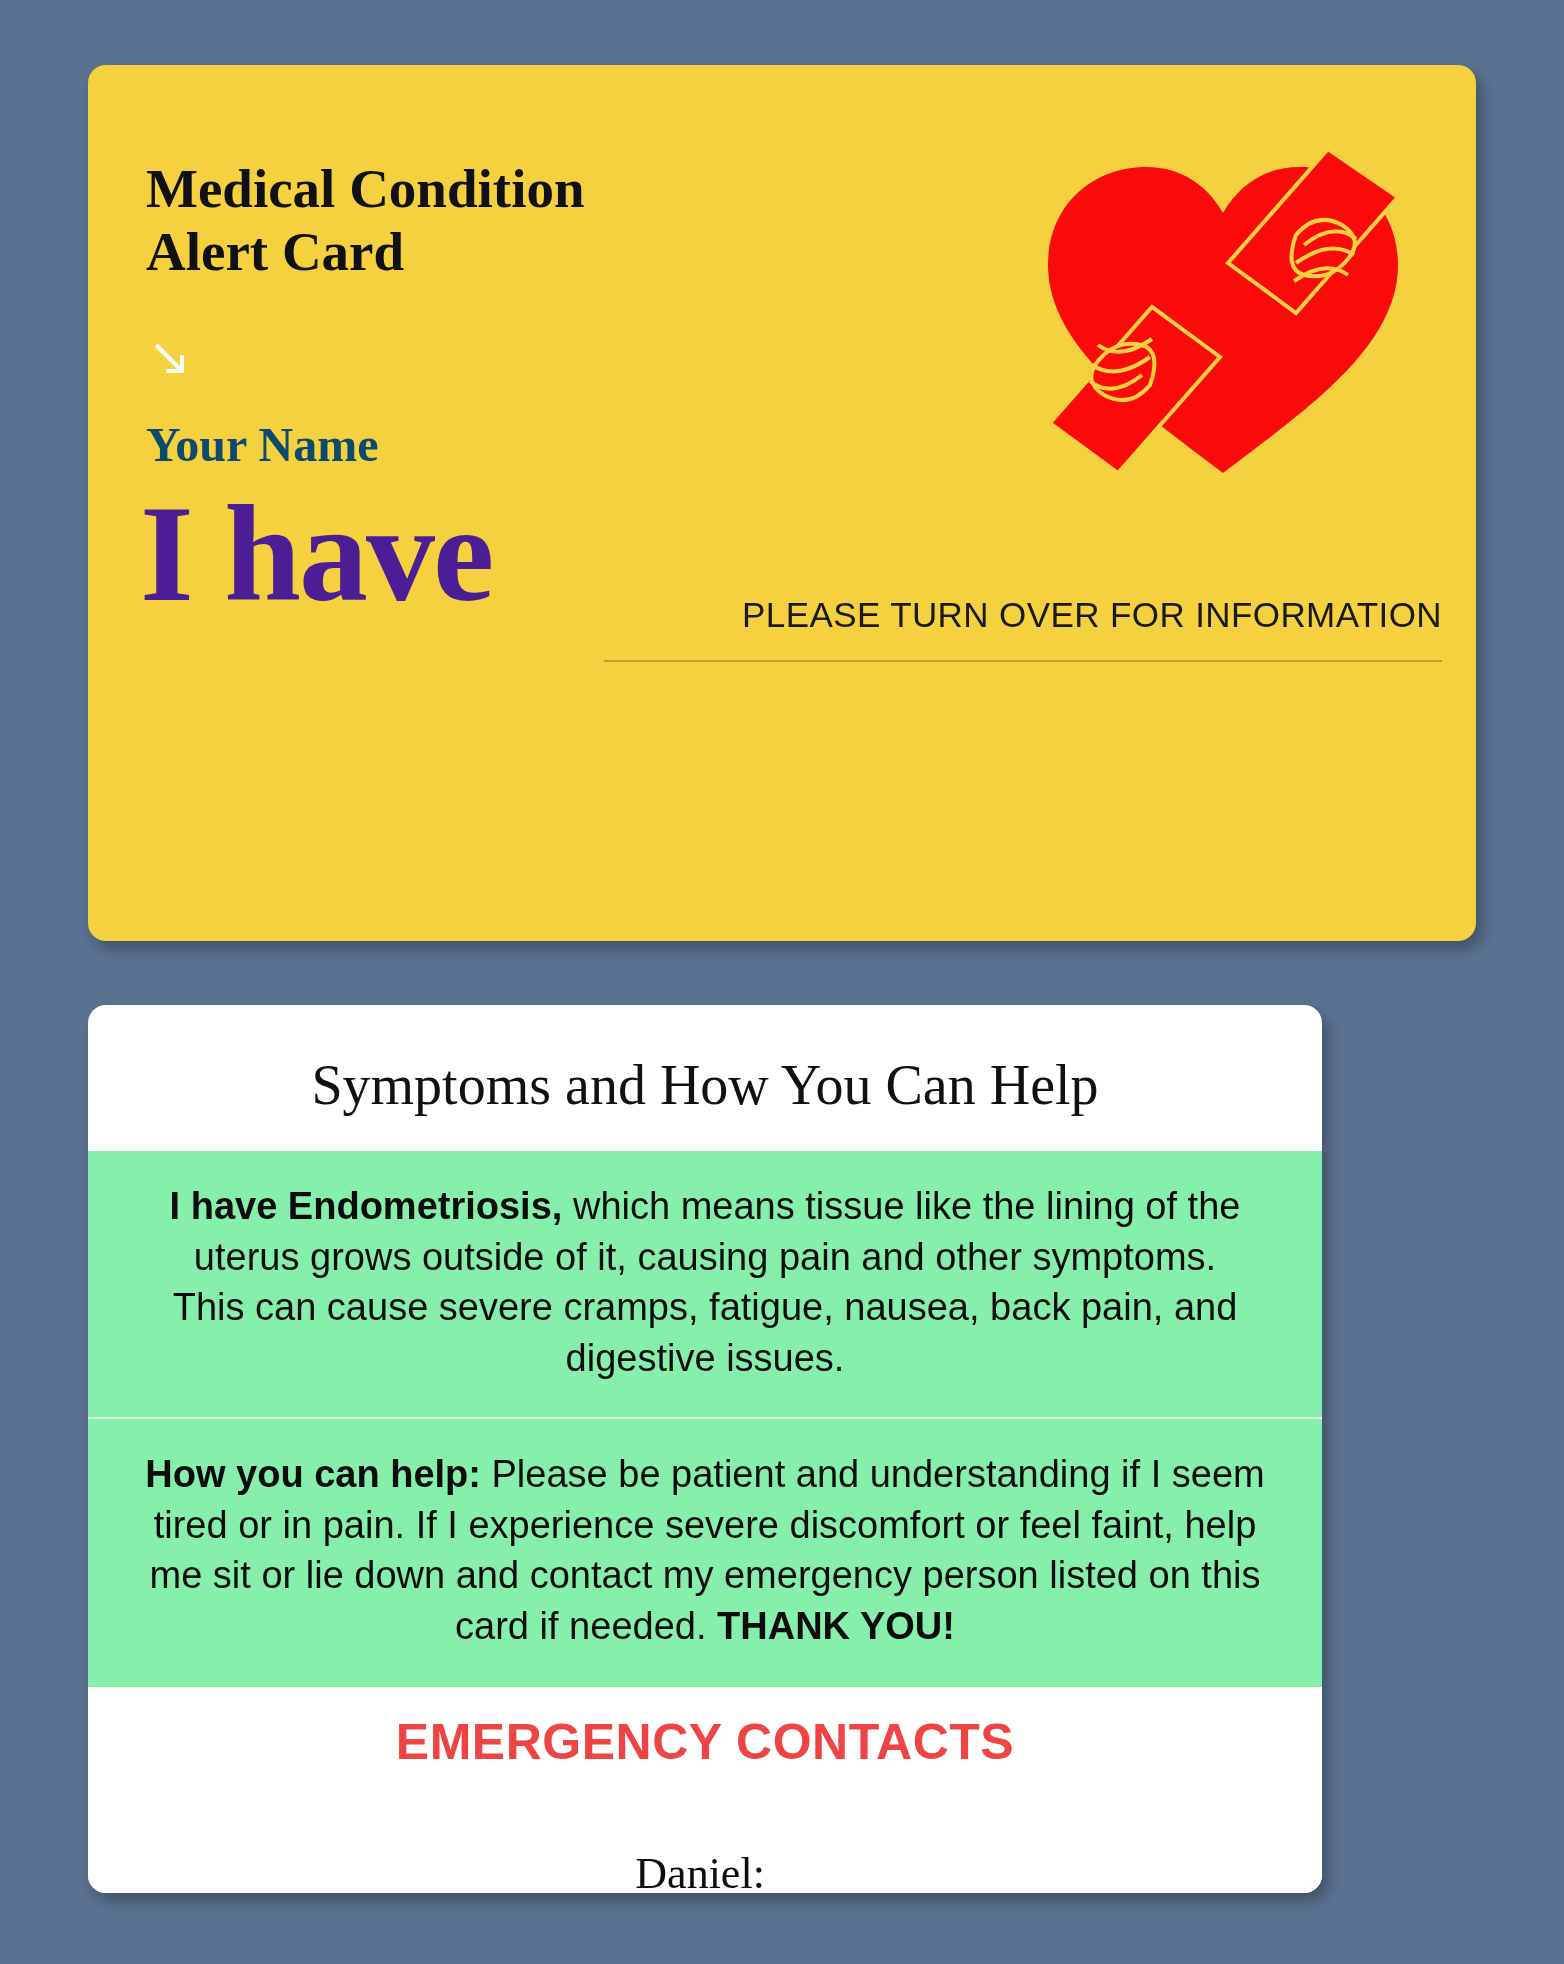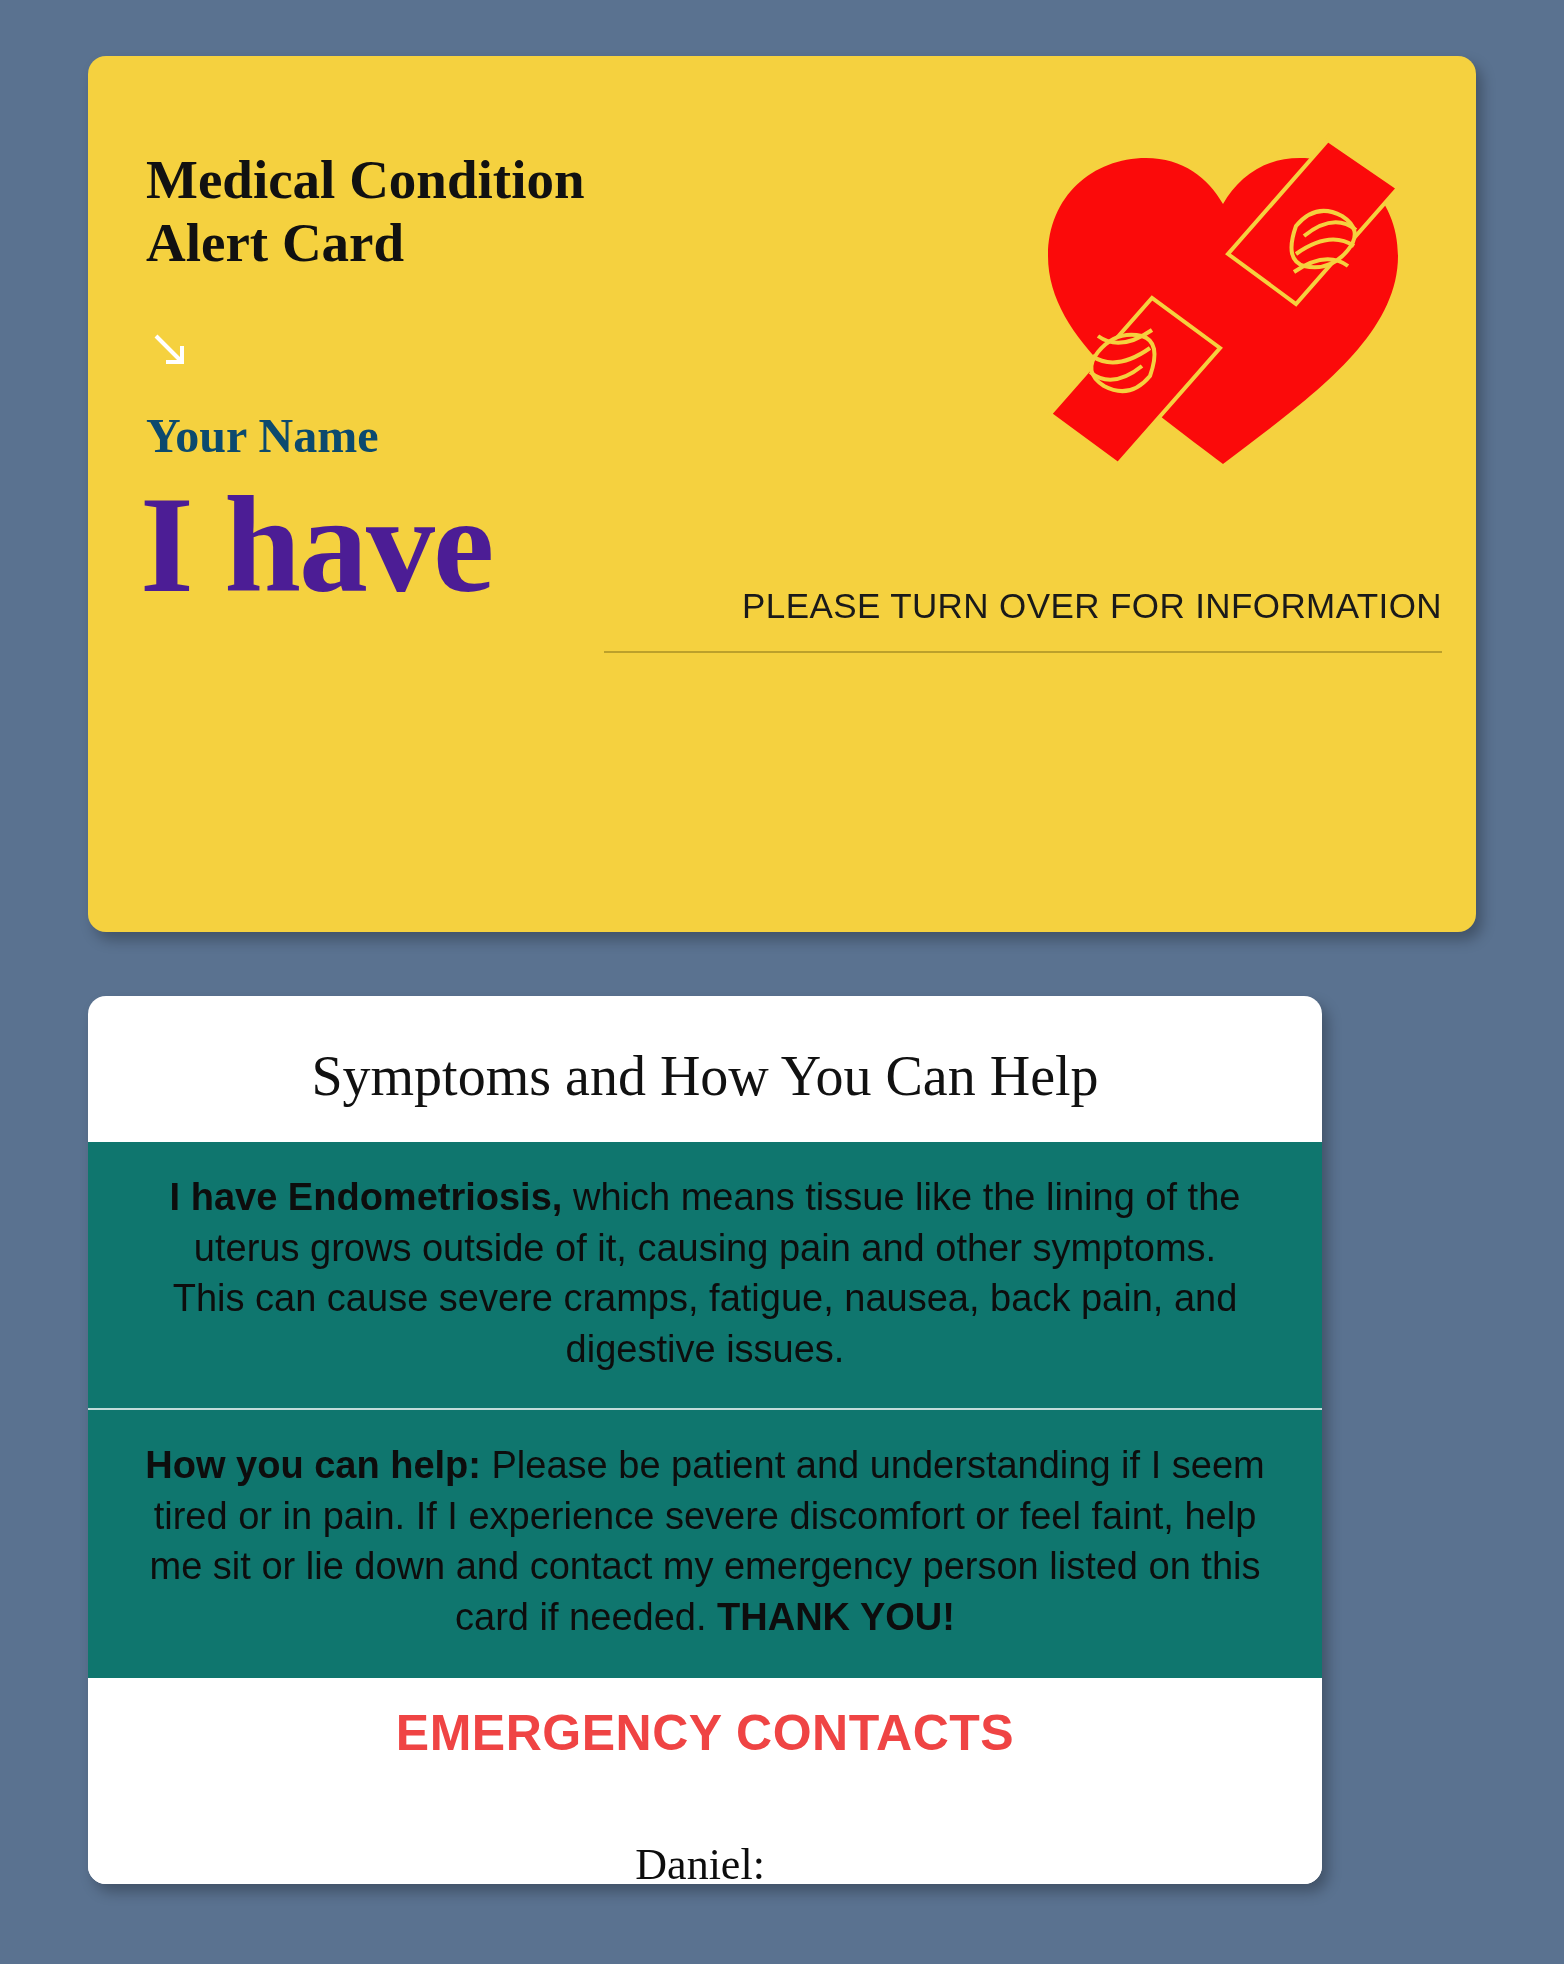--- a/index.html
+++ b/index.html
@@ -23,20 +23,21 @@
 
   
   .card-front {
     position: relative;
     width: 1388px;
     height: 876px;
     background: #f5d13f;
     border-radius: 18px;
     box-shadow: 6px 8px 14px rgba(0,0,0,0.28);
     overflow: hidden;
+    margin-top: 9px;
   }
   .front-title {
     position: absolute;
     left: 58px;
     top: 92px;
     font-family: "Liberation Serif", serif;
     font-weight: bold;
     font-size: 55px;
     line-height: 1.15;
     color: #111;
@@ -125,21 +126,21 @@
     flex-direction: column;
   }
   .back-title {
     font-family: "Liberation Serif", serif;
     font-size: 56px;
     color: #111;
     text-align: center;
     padding: 48px 0 34px 0;
   }
   .yellow-block {
-    background: #0f766e;
+    background: #86efac;
     padding: 30px 70px 34px 70px;
     text-align: center;
     font-size: 38px;
     line-height: 1.33;
     color: #0d0d0d;
   }
   .yellow-block.second {
     border-top: 2px solid rgba(255,255,255,0.75);
     padding: 30px 50px 36px 50px;
   }

